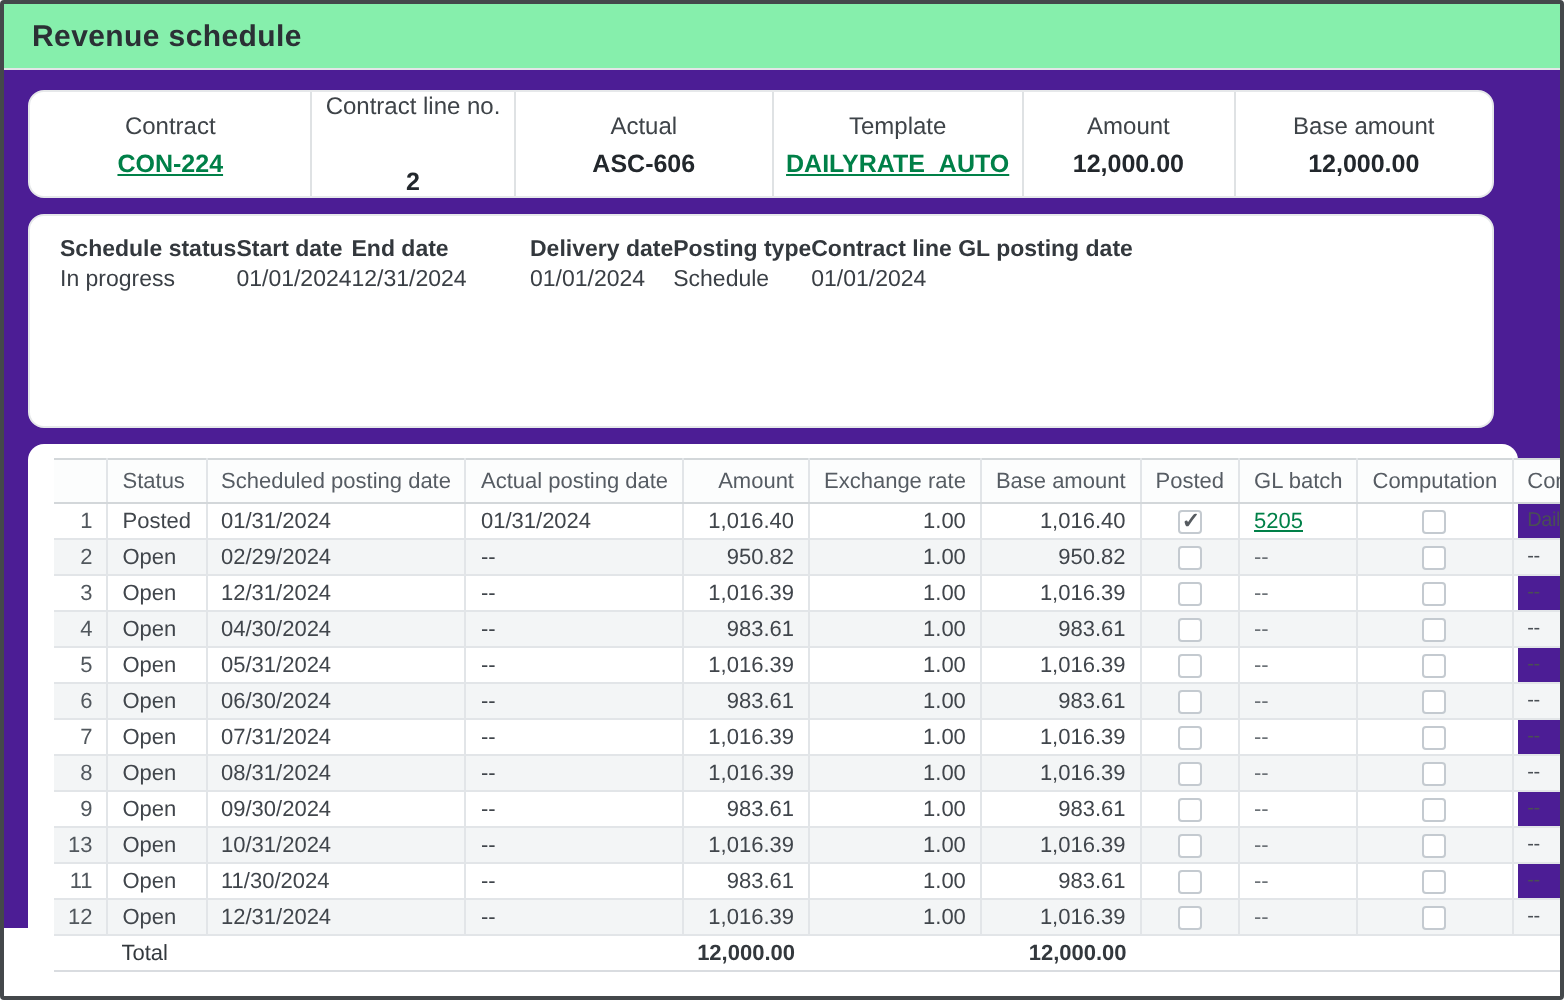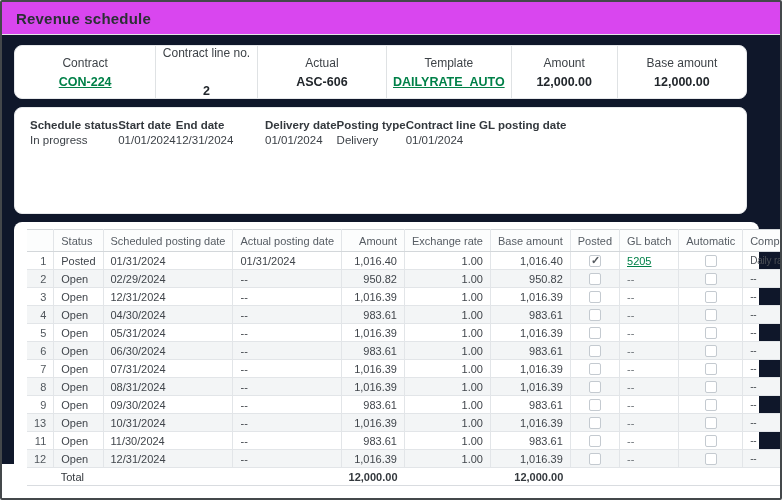--- a/index.html
+++ b/index.html
@@ -4,26 +4,26 @@
 <style>
   * { margin:0; padding:0; box-sizing:border-box; }
   html,body { background:#fff; }
   body { font-family:"Liberation Sans", sans-serif; }
 
   .window {
     width:782px; height:500px; border:2px solid #44484b; border-radius:2px;
     background:#fff; position:relative; overflow:hidden;
   }
   .titlebar {
-    height:33px; background:#d946ef; border-bottom:1px solid #e3e5e7;
+    height:33px; background:#86efac; border-bottom:1px solid #e3e5e7;
     display:flex; align-items:center; padding-left:14px;
   }
   .page-title { font-size:15px; font-weight:bold; color:#2b3035; letter-spacing:.2px; }
 
-  .body-area { background:#0f172a; height:429px; padding-top:10px; }
+  .body-area { background:#4c1d95; height:429px; padding-top:10px; }
 
   
   .summary-card {
     margin:0 33px 0 12px; height:54px; background:#fff; border:1px solid #e6e8ea;
     border-radius:8px; display:flex; align-items:stretch; overflow:hidden;
   }
   .summary-cell {
     display:flex; flex-direction:column; justify-content:center; align-items:center;
     gap:5px; border-right:1px solid #dfe2e4; padding:2px 4px;
   }
@@ -132,21 +132,21 @@
             <div class="detail-value">12/31/2024</div>
           </div>
         </div>
       <div class="details-col right">
           <div class="detail-pair">
             <div class="detail-label">Delivery date</div>
             <div class="detail-value">01/01/2024</div>
           </div>
           <div class="detail-pair">
             <div class="detail-label">Posting type</div>
-            <div class="detail-value">Delivery</div>
+            <div class="detail-value">Schedule</div>
           </div>
           <div class="detail-pair">
             <div class="detail-label">Contract line GL posting date</div>
             <div class="detail-value">01/01/2024</div>
           </div>
         </div>
     </div>
 
     <div class="table-card">
       <table>
@@ -167,21 +167,21 @@
           <tr>
               <th style="text-align: left;"></th>
               <th style="text-align: left;">Status</th>
               <th style="text-align: left;">Scheduled posting date</th>
               <th style="text-align: left;">Actual posting date</th>
               <th style="text-align: right;">Amount</th>
               <th style="text-align: left;">Exchange rate</th>
               <th style="text-align: right;">Base amount</th>
               <th style="text-align: center;">Posted</th>
               <th style="text-align: left;">GL batch</th>
-              <th style="text-align: center;">Automatic</th>
+              <th style="text-align: center;">Computation</th>
               <th style="text-align: left;">Computation memo</th>
             </tr>
         </thead>
         <tbody>
             <tr>
               <td class="c-num">1</td>
               <td>Posted</td>
               <td>01/31/2024</td>
               <td>01/31/2024</td>
               <td class="num-cell">1,016.40</td>

